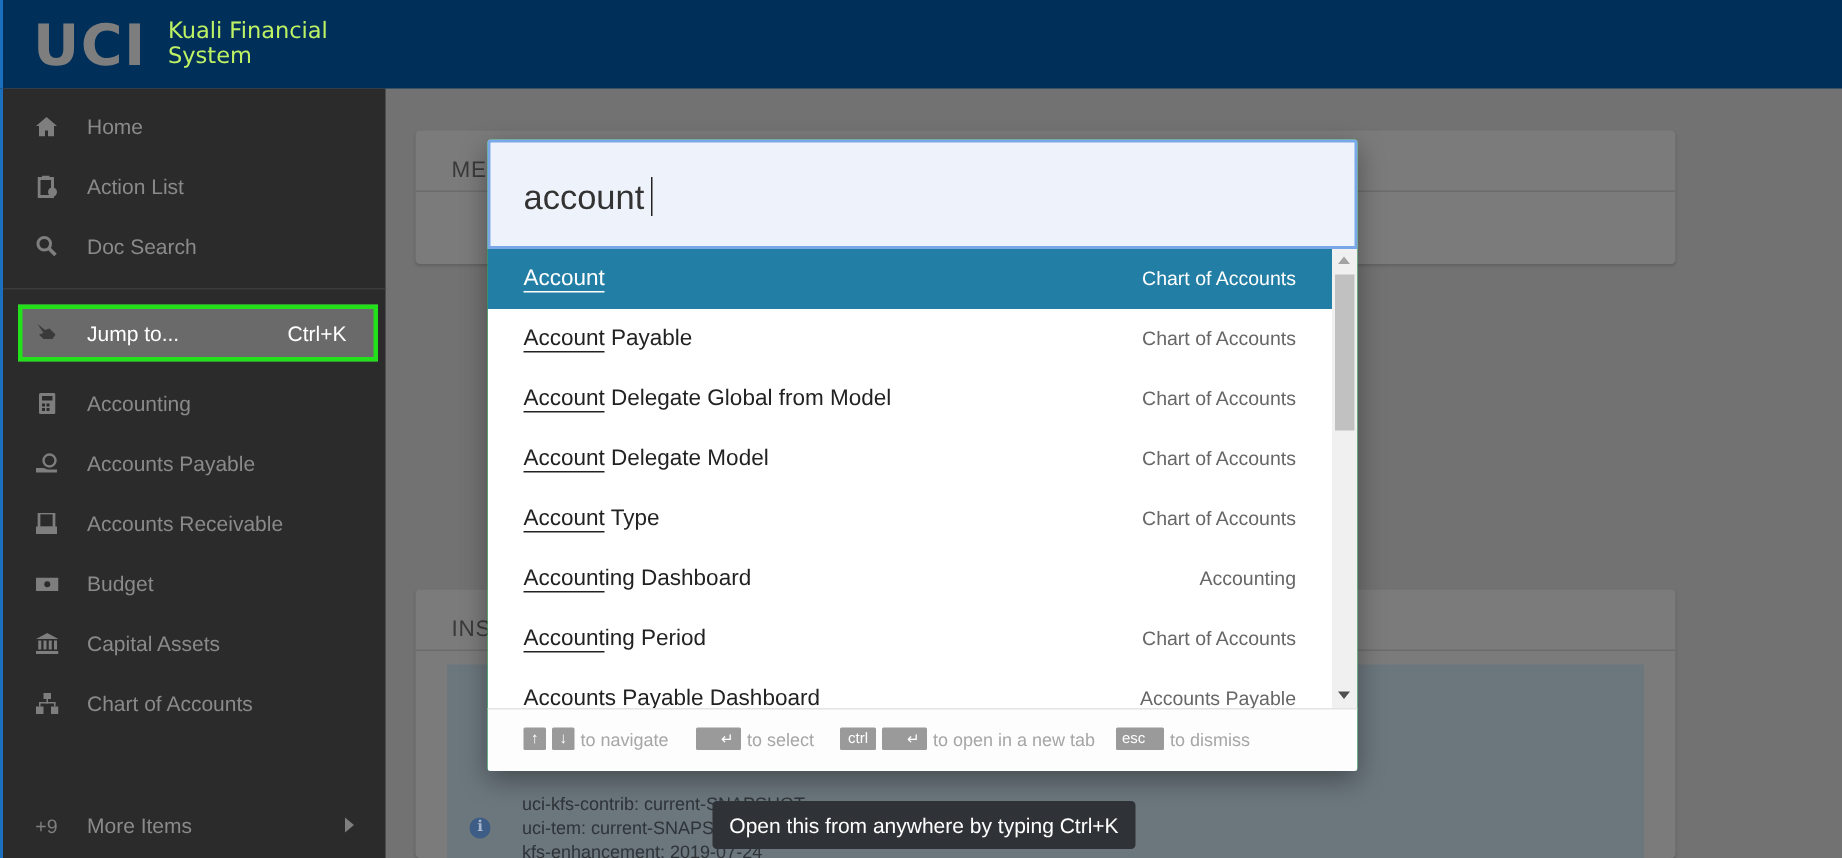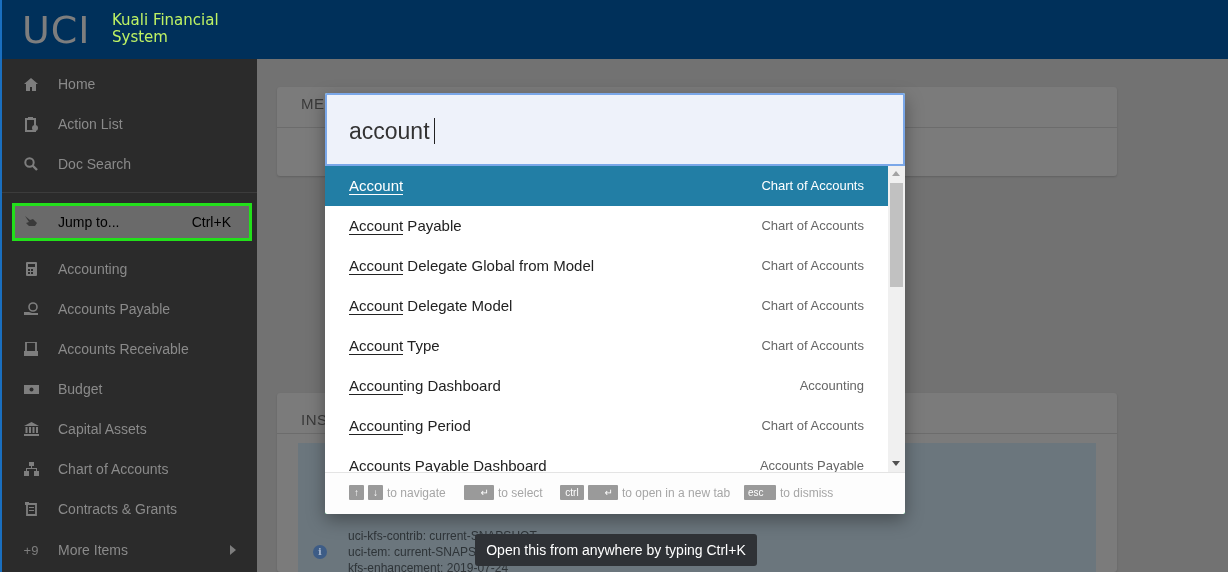--- a/index.html
+++ b/index.html
@@ -1,30 +1,30 @@
 <!DOCTYPE html>
 <html><head>
 <meta charset="utf-8">
 <style>
   * { box-sizing: border-box; margin: 0; padding: 0; }
   html, body { width: 1228px; height: 572px; overflow: hidden; }
   body { font-family: "Liberation Sans", sans-serif; background: #727272; position: relative; }
 
   
   .header { position: absolute; left: 0; top: 0; width: 1228px; height: 59px; background: #00305a; border-left: 2px solid #1a6fbf; }
-  .logo-uci { position: absolute; left: 20px; top: 8px; font-family: "DejaVu Sans", sans-serif; font-weight: normal; font-size: 38px; letter-spacing: 1px; color: #7e7e7e; line-height: 44px; }
+  .logo-uci { position: absolute; left: 20px; top: 8px; font-family: "DejaVu Sans", sans-serif; font-weight: bold; font-size: 38px; letter-spacing: 1px; color: #7e7e7e; line-height: 44px; }
   .logo-text { position: absolute; left: 110px; top: 12px; font-family: "DejaVu Sans", sans-serif; font-size: 15px; line-height: 17px; color: #bef264; }
 
   
   .sidebar { position: absolute; left: 0; top: 59px; width: 257px; height: 513px; background: #2b2b2b; border-left: 2px solid #1a6fbf; }
   .nav-item { position: absolute; left: 0; width: 255px; height: 40px; display: flex; align-items: center; color: #8a8a8a; font-size: 14px; }
   .nav-item .ico { position: absolute; left: 20px; width: 18px; height: 18px; display: flex; align-items: center; justify-content: center; color: #7e7e7e; font-size: 14px; }
   .nav-item .lbl { position: absolute; left: 56px; }
   .nav-divider { position: absolute; left: 0; top: 133px; width: 255px; height: 1px; background: #3c3c3c; }
-  .jump { position: absolute; left: 10px; top: 144px; width: 240px; height: 38px; background: #6a6a6a; border: 3px solid #22e01a; color: #000000; font-size: 14px; display: flex; align-items: center; }
+  .jump { position: absolute; left: 10px; top: 144px; width: 240px; height: 38px; background: #6a6a6a; border: 3px solid #22e01a; color: #ffffff; font-size: 14px; display: flex; align-items: center; }
   .jump .ico { position: absolute; left: 9px; color: #3a3a3a; font-size: 13px; }
   .jump .lbl { position: absolute; left: 43px; }
   .jump .kbd { position: absolute; right: 18px; }
   .more-arrow { position: absolute; left: 228px; width: 0; height: 0; border-top: 5px solid transparent; border-bottom: 5px solid transparent; border-left: 6px solid #7e7e7e; }
 
   
   .card { position: absolute; background: #7b7b7b; border-radius: 3px; box-shadow: 0 1px 2px rgba(0,0,0,0.15); }
   .card-title { position: absolute; left: 24px; font-size: 15px; color: #3a3a3a; letter-spacing: 0.5px; }
   .card-divider { position: absolute; left: 0; right: 0; height: 1px; background: #6c6c6c; }
   .info-panel { position: absolute; left: 298px; top: 443px; width: 798px; height: 129px; background: #6b767d; }
@@ -180,42 +180,29 @@
             <rect x="10" y="9" width="5" height="5"></rect>
             <rect x="7" y="4" width="1" height="3"></rect>
             <rect x="2" y="6" width="11" height="1"></rect>
             <rect x="2" y="6" width="1" height="3"></rect>
             <rect x="12" y="6" width="1" height="3"></rect>
           </g>
         </svg>
     </span>
     <span class="lbl">Chart of Accounts</span>
   </div>
-  <div class="nav-item" style="top:430px">
-    <span class="ico">
-      <svg width="13" height="15" viewBox="0 0 13 15">
-          <path d="M2 2h9v11H2z" fill="none" stroke="#7e7e7e" stroke-width="1.8"></path>
-          <g fill="#7e7e7e">
-            <rect x="4" y="5" width="5" height="1"></rect>
-            <rect x="4" y="8" width="5" height="1"></rect>
-            <rect x="0" y="0" width="4" height="3"></rect>
-          </g>
-        </svg>
-    </span>
-    <span class="lbl">Contracts &amp; Grants</span>
-  </div>
   <div class="nav-item" style="top:471px">
     <span class="ico" style="font-size:13px">+9</span>
     <span class="lbl">More Items</span>
     <span class="more-arrow"></span>
   </div>
 </div>
 
 <div class="card" style="left:277px;top:87px;width:840px;height:89px">
-  <div class="card-title" style="top:8px">ME</div>
+  <div class="card-title" style="top:18px">ME</div>
   <div class="card-divider" style="top:40px"></div>
 </div>
 <div class="card" style="left:277px;top:393px;width:840px;height:179px">
   <div class="card-title" style="top:18px">INS</div>
   <div class="card-divider" style="top:40px"></div>
 </div>
 <div class="info-panel"></div>
 <div class="info-icon">i</div>
 <div class="info-lines">
   <div>uci-kfs-contrib: current-SNAPSHOT</div>

